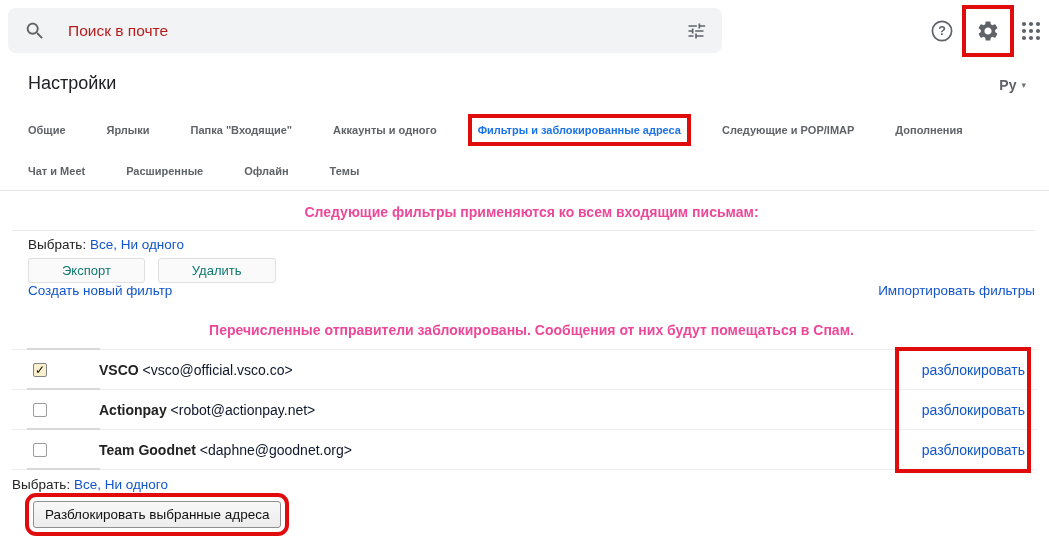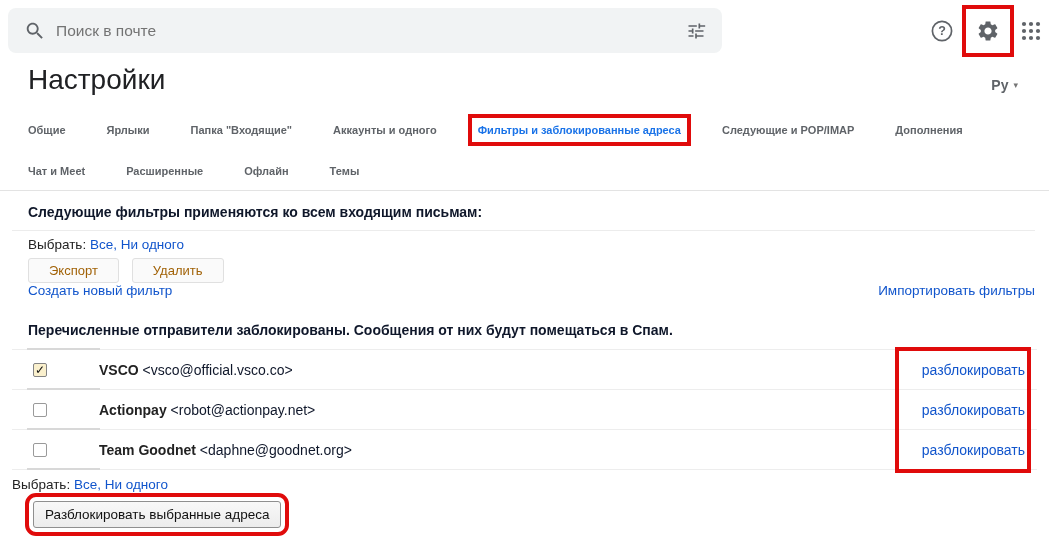--- a/index.html
+++ b/index.html
@@ -9,48 +9,48 @@
     width:1049px; height:543px; overflow:hidden; background:#fff;
     font-family:"Liberation Sans", sans-serif; color:#222;
   }
   
   .topbar { position:relative; height:61px; }
   .searchbar {
     position:absolute; left:8px; top:8px; width:714px; height:45px;
     background:#f1f3f4; border-radius:8px; display:flex; align-items:center; cursor:text;
   }
   .search-icon { margin-left:16px; display:flex; }
-  .search-ph { margin-left:10px; color:#737373; font-size:15.5px; }
+  .search-ph { margin-left:22px; color:#b91c1c; font-size:15.5px; }
   .tune-icon { margin-left:auto; margin-right:16px; display:flex; cursor:pointer; }
   .tb-icon { position:absolute; top:19px; width:24px; height:24px; display:flex; cursor:pointer; }
   .help-icon { left:930px; }
   .gear-icon { left:976px; outline:4px solid var(--red); outline-offset:10px; }
   .apps-icon { left:1019px; }
   
   .header { position:relative; height:46px; }
-  .page-title { position:absolute; left:28px; top:3px; margin:0; font-size:28px; font-weight:400; color:#202124; }
-  .profile { position:absolute; right:31px; top:16px; display:flex; align-items:center; gap:5px;
+  .page-title { position:absolute; left:28px; top:12px; margin:0; font-size:18px; font-weight:400; color:#202124; }
+  .profile { position:absolute; right:23px; top:16px; display:flex; align-items:center; gap:5px;
              color:#5f6368; font-size:14px; font-weight:700; cursor:pointer; }
   .profile .arrow { font-size:9px; color:#757575; font-weight:400; }
   
   .tabs { padding:10px 20px 0 28px; }
   .tabrow { display:flex; gap:41px; height:26px; align-items:center; font-size:11px; color:#5f6368;font-weight:bold; }
   .tabrow + .tabrow { margin-top:8px;align-items:flex-end; }
   .tab { white-space:nowrap; cursor:pointer; }
   .tab.active { color:var(--tabblue); outline:4px solid var(--red); outline-offset:6px; }
   .full-div { height:1px; background:#e3e3e3; margin-top:13px; }
   
   .section { padding:0 14px 0 28px; }
-  .sec-head { font-size:14px; font-weight:700; color:#0f172a; margin:13px 0 0 0; }
+  .sec-head { font-size:14px; font-weight:700; color:#ec4899; margin:13px 0 0 0;text-align:center; }
   .thin-div { height:1px; background:#ececec; margin:10px 0 0 -16px; }
   .select-row { margin-top:6px; font-size:13.5px; color:#222; }
   a.link { color:var(--link); text-decoration:none; cursor:pointer; }
   .btn-row { margin-top:6px; display:flex; gap:13px; }
-  .gbtn { font-family:"Liberation Sans", sans-serif; font-size:13px; color:#a16207;
-          background:#fafafa; border:1px solid #e0e0e0; border-radius:3px; padding:4px 20px; }
+  .gbtn { font-family:"Liberation Sans", sans-serif; font-size:13px; color:#0f766e;
+          background:#fafafa; border:1px solid #e0e0e0; border-radius:3px; padding:4px 33px; }
   .center-links { margin-top:0; display:flex; justify-content:space-between; gap:12px; font-size:13.5px; }
   .blocked-head { margin-top:24px; }
   
   .table { margin:11px 12px 0 12px; position:relative; }
   .divline { position:relative; height:1px; background:#ededed; }
   .divline .seg { position:absolute; left:15px; top:-1px; width:73px; height:2px; background:#d8d8d8; }
   .row { height:39px; display:flex; align-items:center; }
   .cb { width:14px; height:14px; border:1px solid #9a9a9a; border-radius:2px; margin-left:21px;
         background:#fff; font-size:12px; line-height:12px; text-align:center; color:#111; cursor:pointer; flex:0 0 auto; }
   .cb.checked { background:#faf0cd; border-color:#848484; }

